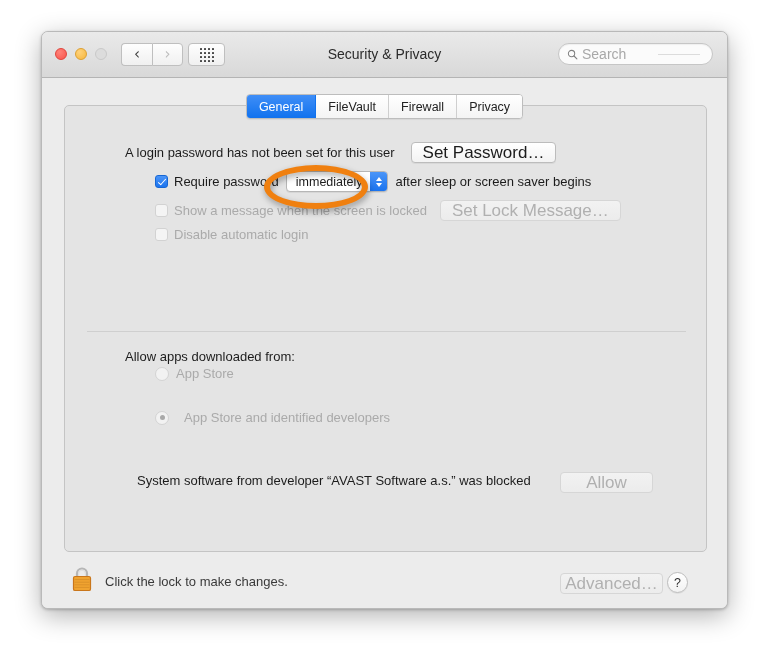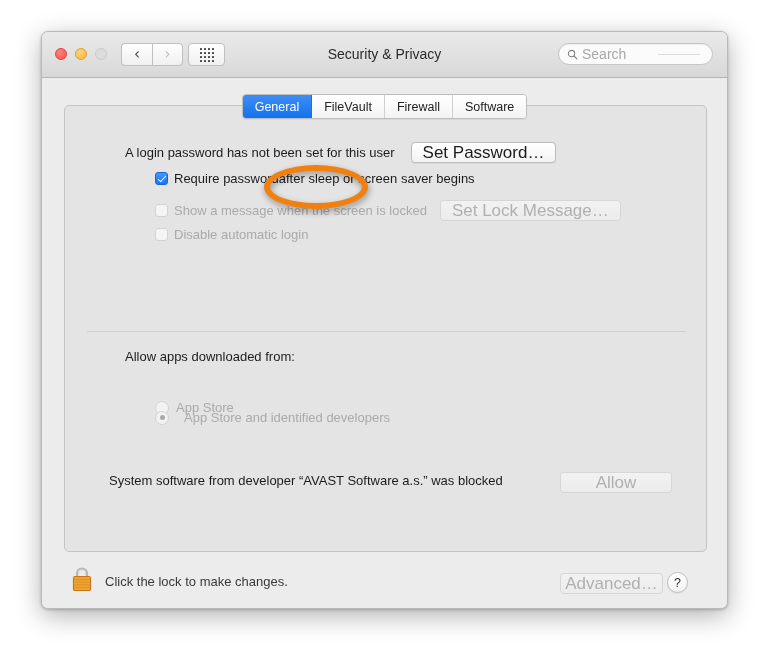--- a/index.html
+++ b/index.html
@@ -447,70 +447,77 @@
     </div>
   </div>
 
   <div class="wbody">
 
     <div class="tabbar">
       <div class="tabs">
         <div class="tab active">General</div>
         <div class="tab">FileVault</div>
         <div class="tab">Firewall</div>
-        <div class="tab">Software</div>
+        <div class="tab">Privacy</div>
       </div>
     </div>
 
     <div class="annot-ellipse"></div>
 
     <div class="panel">
 
       <div class="row" style="left:60px; top:36px;">
         <span class="txt">A login password has not been set for this user</span>
         <span class="btn" style="margin-left:16px;">Set Password…</span>
       </div>
 
       <div class="row" style="left:90px; top:65px;">
         <span class="cb on"></span>
         <span class="txt">Require password</span>
+        <span class="popup">
+          <span class="popup-label">immediately</span>
+          <span class="popup-arrows">
+            <span class="up"></span>
+              <span class="dn"></span>
+          </span>
+        </span>
         <span class="txt">after sleep or screen saver begins</span>
       </div>
 
       <div class="row" style="left:90px; top:94px;">
         <span class="cb off"></span>
         <span class="txt dim">Show a message when the screen is locked</span>
         <span class="btn disabled" style="margin-left:13px;">Set Lock Message…</span>
       </div>
 
       <div class="row" style="left:90px; top:121px;">
         <span class="cb off"></span>
         <span class="txt dim">Disable automatic login</span>
       </div>
 
       <div class="separator" style="left:22px; top:225px; width:599px;"></div>
 
       <div class="row" style="left:60px; top:243px;">
         <span class="txt">Allow apps downloaded from:</span>
       </div>
 
-      <div class="row" style="left:90px; top:294px;">
+      <div class="row" style="left:90px; top:260px;">
         <span class="radio"></span>
         <span class="txt dim">App Store</span>
       </div>
 
       <div class="row" style="left:90px; top:304px;gap:8px;">
         <span class="radio on"></span>
         <span class="txt dim">App Store and identified developers</span>
       </div>
 
-      <div style="position:absolute; left:44px; top:367px;">
+      <div style="position:absolute; left:72px; top:367px;">
         <div class="txt">System software from developer “AVAST Software a.s.” was blocked</div>
       </div>
-      <span class="btn disabled" style="position:absolute; left:495px; top:366px; width:112px;">Allow</span>
+      <span class="btn disabled" style="position:absolute; left:495px; top:366px; width:93px;">Allow</span>
 
     </div>
 
     <svg class="lock" viewBox="0 0 24 28">
       <path d="M7 12 V8.5 a5 5 0 0 1 10 0 V12" fill="none" stroke="#b6b6b6" stroke-width="2.2"></path>
       <path d="M8.6 12 V8.6 a3.4 3.4 0 0 1 6.8 0 V12" fill="none" stroke="#dedede" stroke-width="1"></path>
       <rect x="3.5" y="11.5" width="17" height="14" rx="1.6" fill="#f0a330" stroke="#c9761b" stroke-width="1.2"></rect>
       <g stroke="#d98f28" stroke-width="0.9">
         <line x1="4.6" y1="14.6" x2="19.4" y2="14.6"></line>
         <line x1="4.6" y1="17.2" x2="19.4" y2="17.2"></line>

